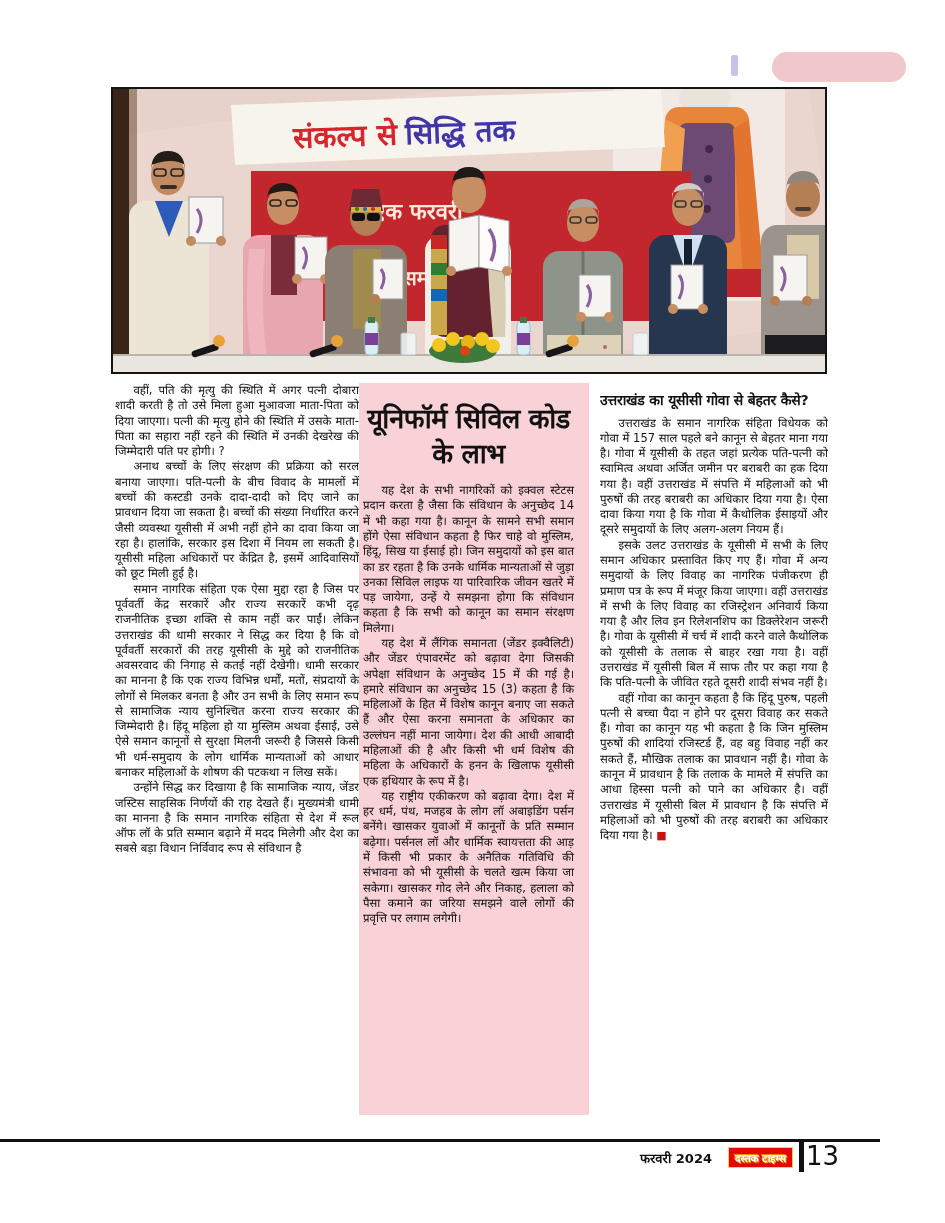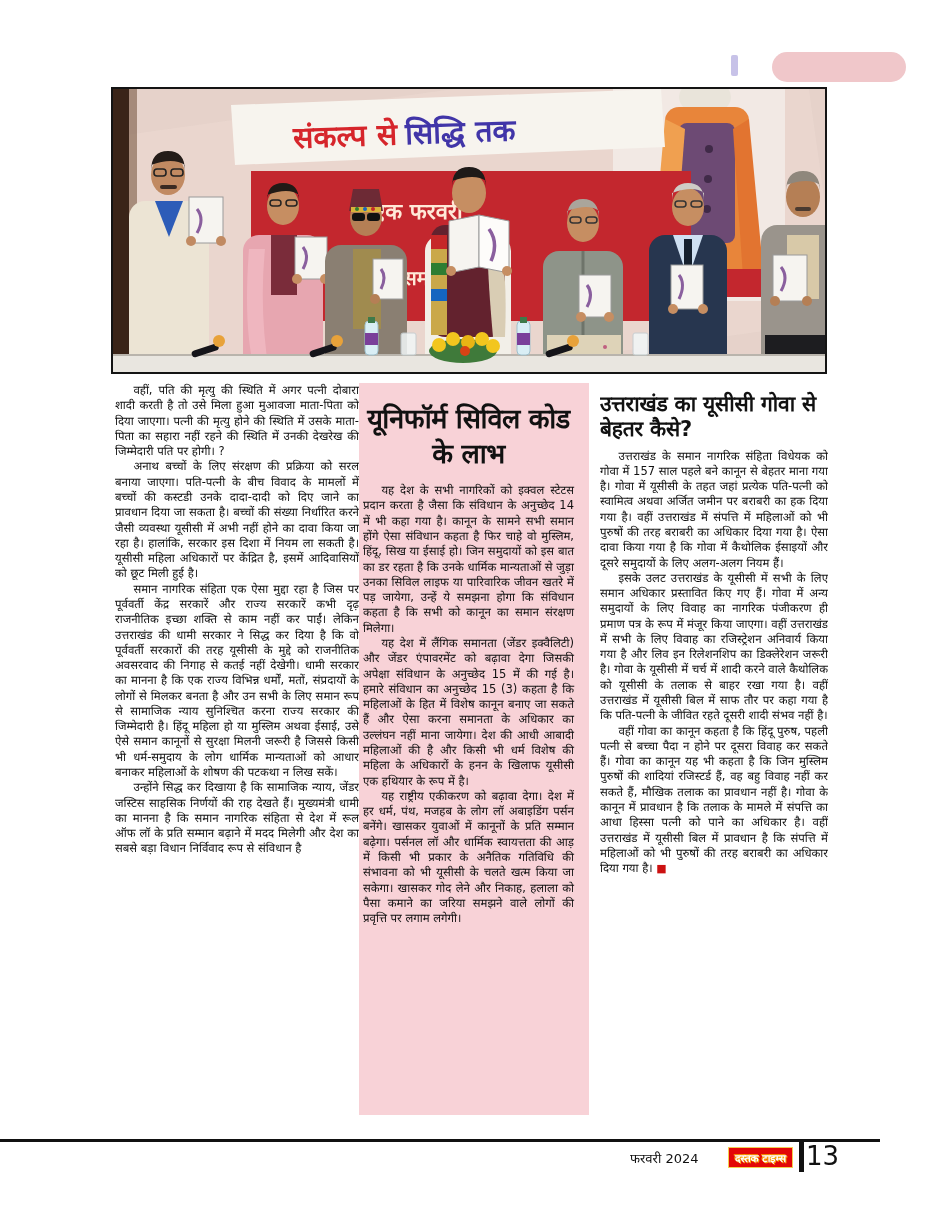--- a/index.html
+++ b/index.html
@@ -27,32 +27,32 @@
   }
   .col1 { left:115px; width:244px; }
   .col3 { left:600px; width:228px; }
   .pinkbox {
     position:absolute; left:359px; top:383px; width:230px; height:732px;
     background:#f8d2d7; padding:16px 15px 0 4px; overflow:hidden;
     font-size:11.5px; line-height:1.33; text-align:justify;
   }
   p.body-p { text-indent:1.6em; }
   h2.sec-head {
-    font-size:21px; line-height:1.18; font-weight:bold; text-align:left;
+    font-size:14px; line-height:1.18; font-weight:bold; text-align:left;
     margin:9px 0 7px 0; letter-spacing:-0.2px;
   }
   h1.box-head {
     font-size:27px; line-height:1.3; font-weight:bold; text-align:center;
     margin:2px 0 12px 0; letter-spacing:-0.5px;
   }
   .endsq { color:#cc1111; font-size:11px; }
 
   
   .footer-rule { position:absolute; left:0; top:1139px; width:880px; height:2.5px; background:#111; }
-  .footer-date { position:absolute; left:630px; top:1149px; width:82px; text-align:left; font-size:13px; font-weight:normal; }
+  .footer-date { position:absolute; left:630px; top:1149px; width:82px; text-align:right; font-size:13px; font-weight:bold; }
   .footer-logo {
     position:absolute; left:728px; top:1147px; width:65px; height:21px;
     background:#e30707; color:#ffffff; font-size:10.5px; font-weight:bold;
     text-align:center; line-height:21px;
     text-shadow:1px 1px 0 #f7a800, -1px -1px 0 #f7a800;
     border:1px solid #f3cf52;
   }
   .footer-bar { position:absolute; left:799px; top:1141px; width:5px; height:31px; background:#111; }
   .footer-page { position:absolute; left:806px; top:1143px; font-size:26px; font-weight:normal; line-height:1; }
 </style>

